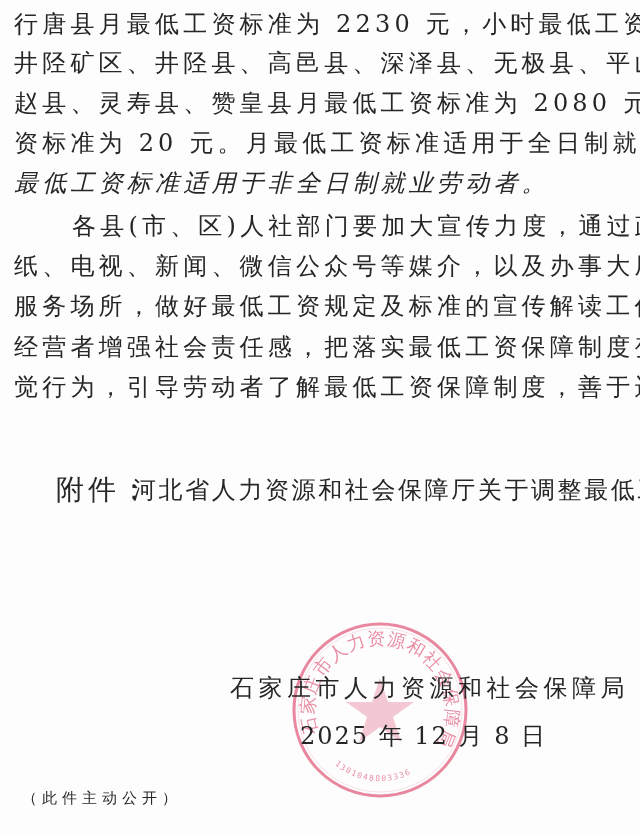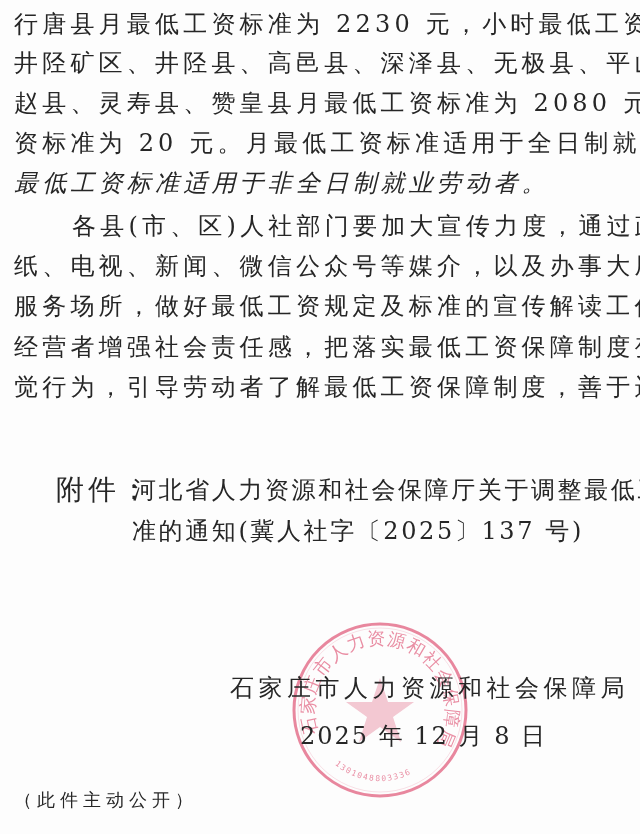--- a/index.html
+++ b/index.html
@@ -75,27 +75,28 @@
     left: 300px;
     top: 720px;
     font-size: 24px;
     line-height: 32px;
     letter-spacing: 2px;
     color: #262626;
     white-space: nowrap;
   }
   .public-note {
     position: absolute;
-    left: 14px;
+    left: 22px;
     top: 784px;
-    font-size: 18px;
+    font-size: 15px;
     line-height: 32px;
     letter-spacing: 5px;
     color: #262626;
     white-space: nowrap;
+    font-family: Liberation Mono, monospace;
   }
   .seal {
     position: absolute;
     left: 290px;
     top: 620px;
     width: 180px;
     height: 180px;
     pointer-events: none;
     opacity: 0.85;
   }
@@ -112,21 +113,20 @@
   <div class="line last" style="top:167px;">最低工资标准适用于非全日制就业劳动者。</div>
 
   <div class="line indent" style="top:210px;">各县(市、区)人社部门要加大宣传力度，通过政府网站、报</div>
   <div class="line" style="top:250px;">纸、电视、新闻、微信公众号等媒介，以及办事大厅、公共就业</div>
   <div class="line" style="top:290px;">服务场所，做好最低工资规定及标准的宣传解读工作，引导企业</div>
   <div class="line" style="top:331px;">经营者增强社会责任感，把落实最低工资保障制度变成企业的自</div>
   <div class="line" style="top:371px;">觉行为，引导劳动者了解最低工资保障制度，善于运用法律手段</div>
 
   <div class="attach-label" style="top:474px;">附件：</div>
   <div class="attach-line" style="top:474px;">河北省人力资源和社会保障厅关于调整最低工资标</div>
-  <div class="attach-line last" style="top:515px;">准的通知(冀人社字〔2025〕137 号)</div>
 
   <svg class="seal" viewBox="0 0 180 180">
     <defs>
       <path id="sealArc" d="M 30,118 A 66,66 0 1,1 150,118"></path>
       <path id="codeArc" d="M 38,138 A 70,70 0 0,0 142,138"></path>
     </defs>
     <circle cx="90" cy="90" r="86" fill="none" stroke="#e05a7a" stroke-width="3" opacity="0.85"></circle>
     <circle cx="90" cy="90" r="82" fill="none" stroke="#e88aa0" stroke-width="0.6" opacity="0.5"></circle>
     <text font-family="DejaVu Serif, serif" font-size="18" fill="#e05a7a" opacity="0.8" letter-spacing="1">
       <textPath href="#sealArc" startOffset="2%">石家庄市人力资源和社会保障局</textPath>

